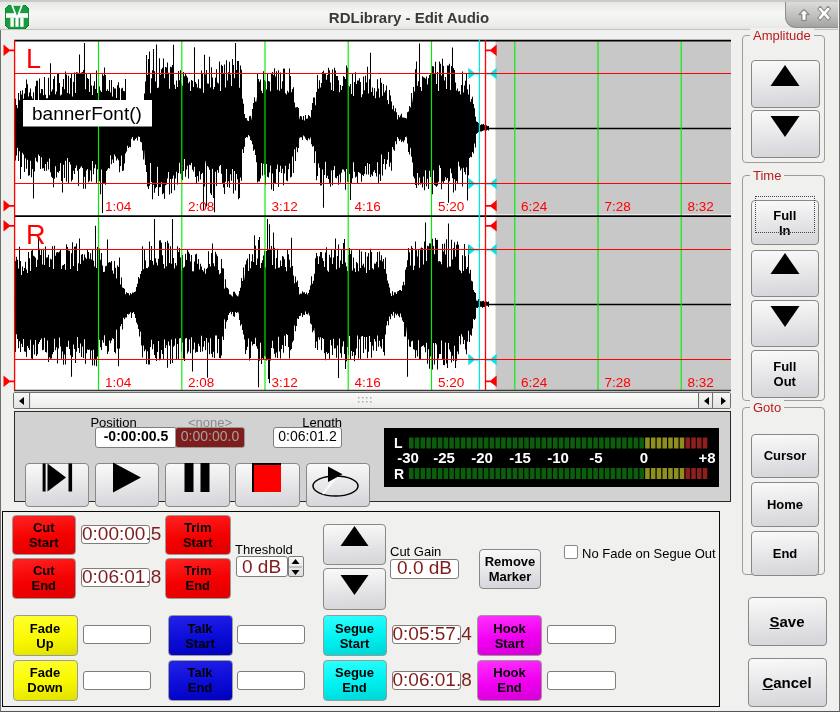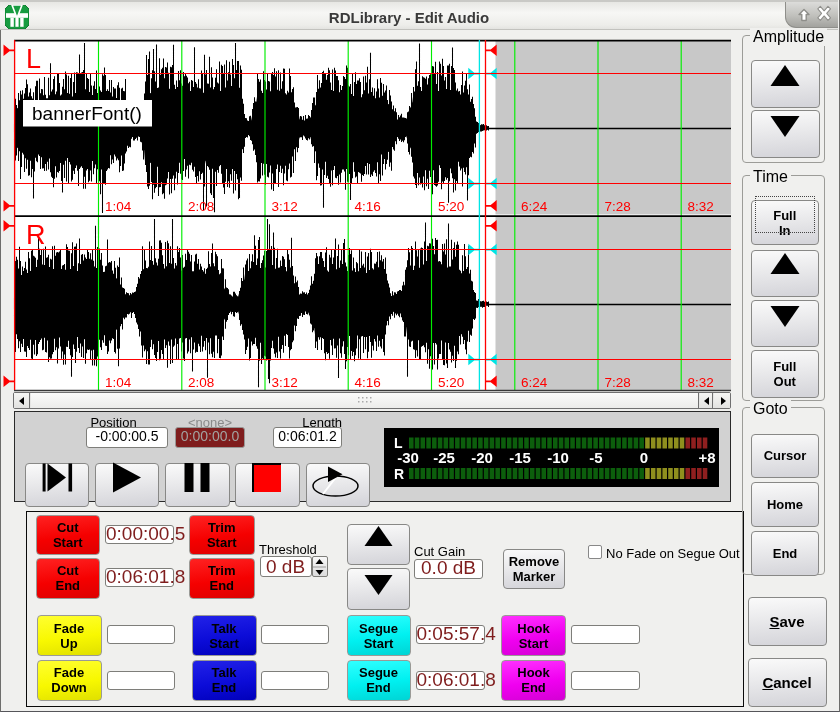--- a/index.html
+++ b/index.html
@@ -23,21 +23,21 @@
   font-size:15px; font-weight:bold; color:#3a3a3a;
 }
 #wbtns {
   position:absolute; right:0; top:0; width:53px; height:26px;
   background:linear-gradient(#dcdcda, #c0c0bc 55%, #a2a29e);
   border:1px solid #8e8e8a; border-top:none; border-right:none;
   border-bottom-left-radius:11px;
 }
 
 .gbox { position:absolute; border:1px solid #9c9c98; border-radius:4px; }
-.glabel { position:absolute; top:-8px; left:7px; background:#f0f0ee; padding:0 3px; font-size:16px; color:#000000; }
+.glabel { position:absolute; top:-8px; left:7px; background:#f0f0ee; padding:0 3px; font-size:13px; color:#b91c1c; }
 
 .btn {
   position:absolute; display:flex; align-items:center; justify-content:center;
   background:linear-gradient(176deg, #fafafa, #e9e9eb 45%, #d5d5da 95%);
   border:1px solid #888886; border-radius:4px;
   font-size:13px; font-weight:bold; color:#000; text-align:center; line-height:15px;margin-top:8px;
 }
 .cbtn {
   position:absolute; display:flex; align-items:center; justify-content:center;
   border:1px solid #9a9a96; border-radius:4px;
@@ -195,21 +195,21 @@
   <div class="abs" style="left:699.5px;top:0;width:16.5px;height:15.5px;background:linear-gradient(#f6f6f4,#e2e2e0);"></div>
   <svg class="abs" style="left:705px;top:4px" width="8" height="8" viewBox="0 0 8 8">
       <polygon points="2,0 2,8 7,4" fill="#000"></polygon>
     </svg>
 </div>
 
 <div class="abs" id="transport" style="left:14px;top:411px;width:717px;height:91px;background:#d2d2d2;border:1.4px solid #2a2a2a;">
   <div class="lbl" style="left:64px;top:3px;width:69px;text-align:center;">Position</div>
   <div class="lbl" style="left:160px;top:3px;width:70px;text-align:center;color:#8a8a8a;">&lt;none&gt;</div>
   <div class="lbl" style="left:258px;top:3px;width:69px;text-align:right;">Length</div>
-  <div class="fld" style="left:71px;top:15px;width:82px;height:21px;">-0:00:00.5</div>
+  <div class="fld" style="left:80px;top:15px;width:82px;height:21px;font-weight:bold;">-0:00:00.5</div>
   <div class="fld" style="left:160px;top:15px;width:70px;height:21px;background:#7f1d1d;color:#a2a2a0;border-color:#989896;">0:00:00.0</div>
   <div class="fld" style="left:258px;top:15px;width:69px;height:21px;">0:06:01.2</div>
 
   <div class="btn" style="left:9.5px;top:42.5px;width:64.5px;height:44px;"></div>
   <div class="btn" style="left:79.5px;top:42.5px;width:64.5px;height:44px;"></div>
   <div class="btn" style="left:150px;top:42.5px;width:64.5px;height:44px;"></div>
   <div class="btn" style="left:220px;top:42.5px;width:64.5px;height:44px;"></div>
   <div class="btn" style="left:290.5px;top:42.5px;width:64.5px;height:44px;"></div>
   <svg class="abs" style="left:0;top:42px" width="360" height="46" viewBox="0 0 360 46">
 
@@ -344,21 +344,21 @@
         <text x="98" y="35">-20</text>
       <text x="136" y="35">-15</text>
         <text x="174" y="35">-10</text>
         <text x="212" y="35">-5</text>
       <text x="260" y="35">0</text>
         <text x="323" y="35">+8</text>
     </g>
   </svg>
 </div>
 
-<div class="abs" id="markers" style="left:26px;top:510.5px;width:717.5px;height:196.5px;background:#f0f0ee;border:1.6px solid #0a0a0a;">
+<div class="abs" id="markers" style="left:2px;top:510.5px;width:717.5px;height:196.5px;background:#f0f0ee;border:1.6px solid #0a0a0a;">
 
   <div class="cbtn red" style="left:8.5px;top:3px;width:64.5px;height:40.5px;">Cut<br>Start</div>
   <div class="cbtn red" style="left:8.5px;top:46.5px;width:64.5px;height:40.5px;">Cut<br>End</div>
   <div class="fld2" style="left:78px;top:13.5px;width:69px;height:19px;">0:00:00.5</div>
   <div class="fld2" style="left:78px;top:56px;width:69px;height:19px;">0:06:01.8</div>
 
   <div class="cbtn red" style="left:162px;top:3px;width:65.5px;height:40.5px;">Trim<br>Start</div>
   <div class="cbtn red" style="left:162px;top:46.5px;width:65.5px;height:40.5px;">Trim<br>End</div>
   <div class="lbl" style="left:232px;top:30px;">Threshold</div>
   <div class="fld2" style="left:233px;top:44px;width:52px;height:21.5px;text-align:left;padding-left:5px;line-height:19px;">0 dB</div>

